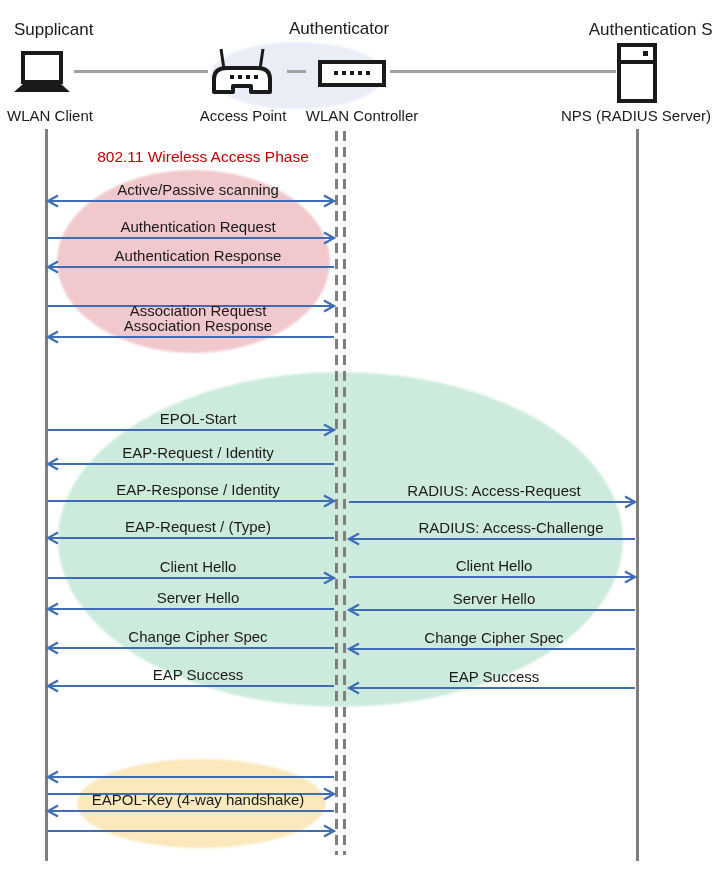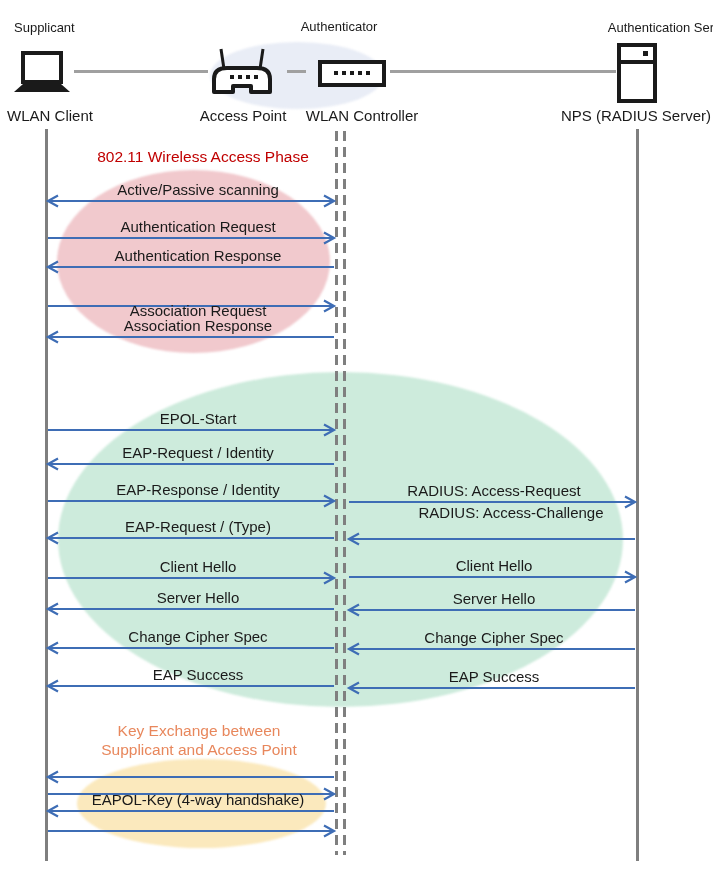--- a/index.html
+++ b/index.html
@@ -7,21 +7,21 @@
     position:relative;width:713px;height:875px;background:#fff;overflow:hidden;
     font-family:"Liberation Sans","DejaVu Sans",sans-serif;color:#1a1a1a;
   }
   
   .ellipse{position:absolute;border-radius:50%;z-index:1;filter:blur(1px);}
   .el-auth{left:210px;top:42px;width:174px;height:67px;}
   .el-p0{left:57px;top:170px;width:273px;height:183px;}
   .el-p1{left:58px;top:372px;width:565px;height:335px;}
   .el-p2{left:77px;top:759px;width:249px;height:89px;}
   
-  .role{position:absolute;top:20px;font-size:13px;white-space:nowrap;z-index:5;}
+  .role{position:absolute;top:20px;font-size:17px;white-space:nowrap;z-index:5;}
   .dev-label{position:absolute;top:107px;font-size:15px;white-space:nowrap;transform:translateX(-50%);z-index:5;}
   .ctr{transform:translateX(-50%);margin-left:36px;}
   
   .conn{position:absolute;height:3px;background:#a0a0a0;top:70px;z-index:2;}
   
   .lifeline{position:absolute;width:3px;background:#7f7f7f;top:129px;height:732px;z-index:2;}
   .lifeline-dashed{
     position:absolute;width:3px;top:131px;height:724px;z-index:3;
     background:repeating-linear-gradient(to bottom,#7f7f7f 0px,#7f7f7f 10px,transparent 10px,transparent 16px);
   }
@@ -93,22 +93,20 @@
   <div class="dev-label" style="left:243px;">Access Point</div>
   <div class="dev-label" style="left:362px;">WLAN Controller</div>
   <div class="dev-label" style="left:636px;">NPS (RADIUS Server)</div>
 
   <div class="lifeline" style="left:45px;"></div>
   <div class="lifeline-dashed" style="left:335px;"></div>
   <div class="lifeline-dashed" style="left:343px;"></div>
   <div class="lifeline" style="left:636px;"></div>
 
   <div class="phase-title pt0" style="color: rgb(192, 0, 0);">802.11 Wireless Access Phase</div>
-  <div class="phase-title pt2" style="color: rgb(232, 135, 92);">Key Exchange between
-Supplicant and Access Point</div>
 
   <svg id="arrow-layer" width="713" height="875" viewBox="0 0 713 875">
       <line x1="48" y1="201" x2="334" y2="201" stroke="#3e6db5" stroke-width="2.2"></line>
       <polyline points="324,195.5 334,201 324,206.5" fill="none" stroke="#3e6db5" stroke-width="2.2"></polyline>
       <polyline points="58,195.5 48,201 58,206.5" fill="none" stroke="#3e6db5" stroke-width="2.2"></polyline>
       <line x1="48" y1="238" x2="334" y2="238" stroke="#3e6db5" stroke-width="2.2"></line>
       <polyline points="324,232.5 334,238 324,243.5" fill="none" stroke="#3e6db5" stroke-width="2.2"></polyline>
       <line x1="48" y1="267" x2="334" y2="267" stroke="#3e6db5" stroke-width="2.2"></line>
       <polyline points="58,261.5 48,267 58,272.5" fill="none" stroke="#3e6db5" stroke-width="2.2"></polyline>
       <line x1="48" y1="306" x2="334" y2="306" stroke="#3e6db5" stroke-width="2.2"></line>
@@ -157,21 +155,21 @@
       <div class="msg-label" style="left: 198px; top: 181px;">Active/Passive scanning</div>
       <div class="msg-label" style="left: 198px; top: 218px;">Authentication Request</div>
       <div class="msg-label" style="left: 198px; top: 247px;">Authentication Response</div>
       <div class="msg-label" style="left: 198px; top: 302px;">Association Request</div>
       <div class="msg-label" style="left: 198px; top: 317px;">Association Response</div>
       <div class="msg-label" style="left: 198px; top: 410px;">EPOL-Start</div>
       <div class="msg-label" style="left: 198px; top: 444px;">EAP-Request / Identity</div>
       <div class="msg-label" style="left: 198px; top: 481px;">EAP-Response / Identity</div>
       <div class="msg-label" style="left: 494px; top: 482px;">RADIUS: Access-Request</div>
       <div class="msg-label" style="left: 198px; top: 518px;">EAP-Request / (Type)</div>
-      <div class="msg-label" style="left: 494px; top: 504px; padding-left: 34px;">RADIUS: Access-Challenge</div>
+      <div class="msg-label" style="left: 494px; top: 519px; padding-left: 34px;">RADIUS: Access-Challenge</div>
       <div class="msg-label" style="left: 198px; top: 558px;">Client Hello</div>
       <div class="msg-label" style="left: 494px; top: 557px;">Client Hello</div>
       <div class="msg-label" style="left: 198px; top: 589px;">Server Hello</div>
       <div class="msg-label" style="left: 494px; top: 590px;">Server Hello</div>
       <div class="msg-label" style="left: 198px; top: 628px;">Change Cipher Spec</div>
       <div class="msg-label" style="left: 494px; top: 629px;">Change Cipher Spec</div>
       <div class="msg-label" style="left: 198px; top: 666px;">EAP Success</div>
       <div class="msg-label" style="left: 494px; top: 668px;">EAP Success</div>
       <div class="msg-label" style="left: 198px; top: 791px;">EAPOL-Key (4-way handshake)</div>
     </div>

